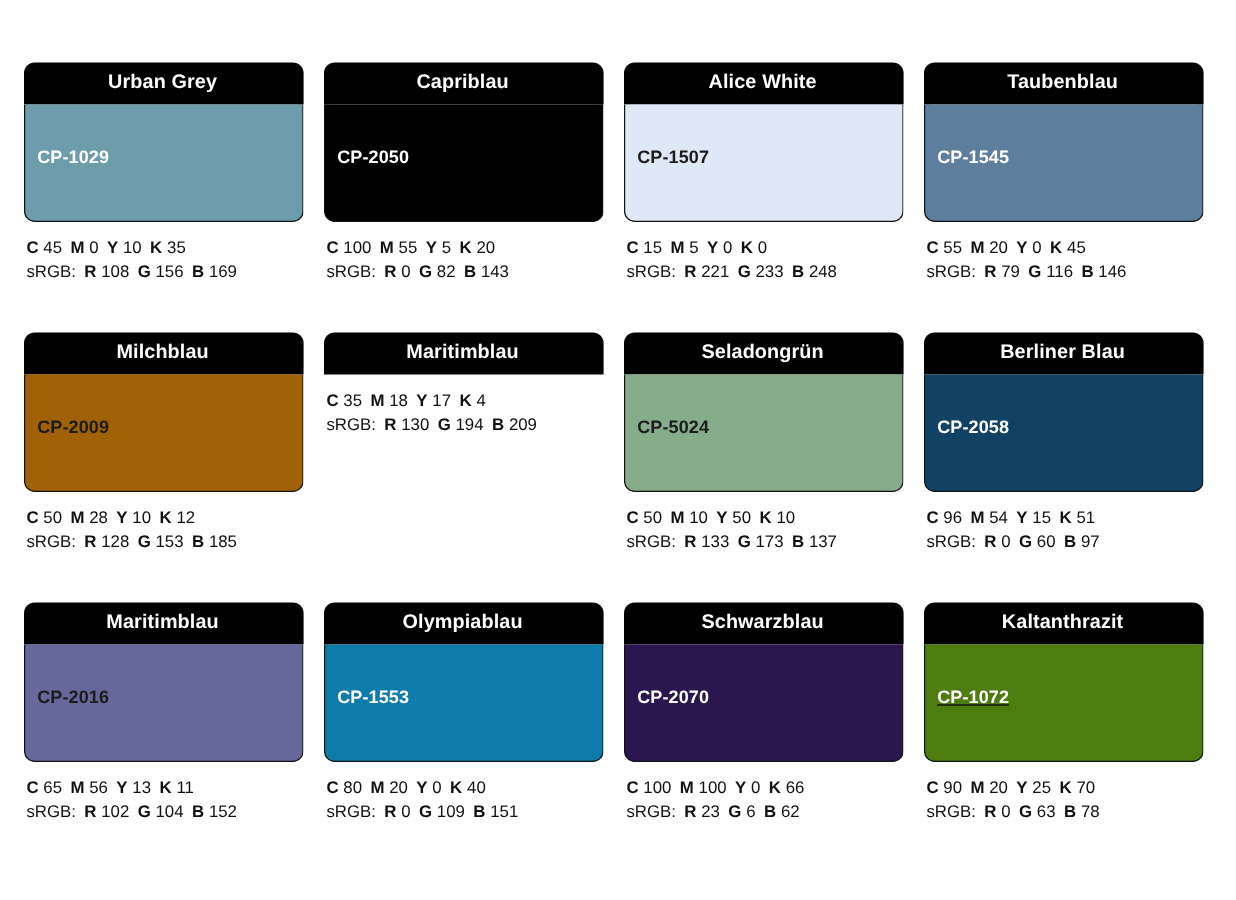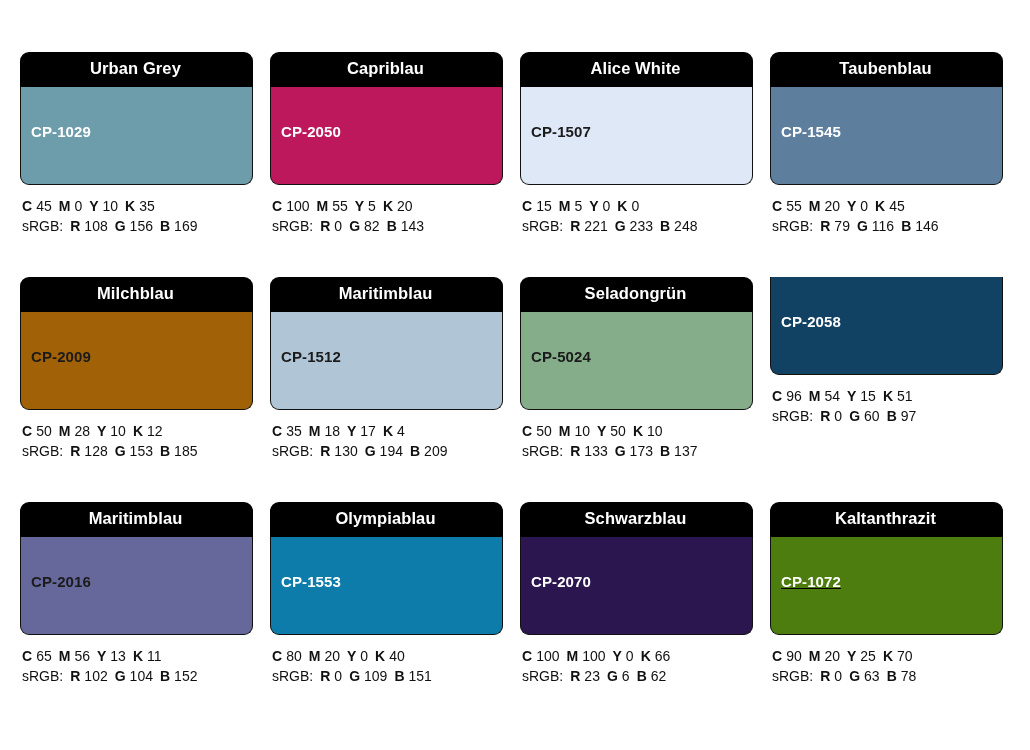--- a/index.html
+++ b/index.html
@@ -111,21 +111,21 @@
         </div>
         <div class="card-values">
           <div class="value-line"><span class="k">C</span><span class="pair-gap"></span><span class="v">45</span><span class="val-gap"></span><span class="k">M</span><span class="pair-gap"></span><span class="v">0</span><span class="val-gap"></span><span class="k">Y</span><span class="pair-gap"></span><span class="v">10</span><span class="val-gap"></span><span class="k">K</span><span class="pair-gap"></span><span class="v">35</span></div>
           <div class="value-line"><span class="label-srgb">sRGB:</span><span class="val-gap"></span><span class="k">R</span><span class="pair-gap"></span><span class="v">108</span><span class="val-gap"></span><span class="k">G</span><span class="pair-gap"></span><span class="v">156</span><span class="val-gap"></span><span class="k">B</span><span class="pair-gap"></span><span class="v">169</span></div>
         </div>
       </div>
       <div class="swatch-card">
         <div class="card-header">
           <span class="card-title">Capriblau</span>
         </div>
-        <div class="card-color" style="background: #be185d;">
+        <div class="card-color" style="background: #000000;">
           <span class="card-code code-light">CP-2050</span>
         </div>
         <div class="card-values">
           <div class="value-line"><span class="k">C</span><span class="pair-gap"></span><span class="v">100</span><span class="val-gap"></span><span class="k">M</span><span class="pair-gap"></span><span class="v">55</span><span class="val-gap"></span><span class="k">Y</span><span class="pair-gap"></span><span class="v">5</span><span class="val-gap"></span><span class="k">K</span><span class="pair-gap"></span><span class="v">20</span></div>
           <div class="value-line"><span class="label-srgb">sRGB:</span><span class="val-gap"></span><span class="k">R</span><span class="pair-gap"></span><span class="v">0</span><span class="val-gap"></span><span class="k">G</span><span class="pair-gap"></span><span class="v">82</span><span class="val-gap"></span><span class="k">B</span><span class="pair-gap"></span><span class="v">143</span></div>
         </div>
       </div>
       <div class="swatch-card">
         <div class="card-header">
           <span class="card-title">Alice White</span>
@@ -159,41 +159,41 @@
         </div>
         <div class="card-values">
           <div class="value-line"><span class="k">C</span><span class="pair-gap"></span><span class="v">50</span><span class="val-gap"></span><span class="k">M</span><span class="pair-gap"></span><span class="v">28</span><span class="val-gap"></span><span class="k">Y</span><span class="pair-gap"></span><span class="v">10</span><span class="val-gap"></span><span class="k">K</span><span class="pair-gap"></span><span class="v">12</span></div>
           <div class="value-line"><span class="label-srgb">sRGB:</span><span class="val-gap"></span><span class="k">R</span><span class="pair-gap"></span><span class="v">128</span><span class="val-gap"></span><span class="k">G</span><span class="pair-gap"></span><span class="v">153</span><span class="val-gap"></span><span class="k">B</span><span class="pair-gap"></span><span class="v">185</span></div>
         </div>
       </div>
       <div class="swatch-card">
         <div class="card-header">
           <span class="card-title">Maritimblau</span>
         </div>
-        <div class="card-color" style="background: rgb(176, 198, 214);">
-          <span class="card-code code-dark">CP-1512</span>
-        </div>
         <div class="card-values">
           <div class="value-line"><span class="k">C</span><span class="pair-gap"></span><span class="v">35</span><span class="val-gap"></span><span class="k">M</span><span class="pair-gap"></span><span class="v">18</span><span class="val-gap"></span><span class="k">Y</span><span class="pair-gap"></span><span class="v">17</span><span class="val-gap"></span><span class="k">K</span><span class="pair-gap"></span><span class="v">4</span></div>
           <div class="value-line"><span class="label-srgb">sRGB:</span><span class="val-gap"></span><span class="k">R</span><span class="pair-gap"></span><span class="v">130</span><span class="val-gap"></span><span class="k">G</span><span class="pair-gap"></span><span class="v">194</span><span class="val-gap"></span><span class="k">B</span><span class="pair-gap"></span><span class="v">209</span></div>
         </div>
       </div>
       <div class="swatch-card">
         <div class="card-header">
           <span class="card-title">Seladongrün</span>
         </div>
         <div class="card-color" style="background: rgb(134, 173, 137);">
           <span class="card-code code-dark">CP-5024</span>
         </div>
         <div class="card-values">
           <div class="value-line"><span class="k">C</span><span class="pair-gap"></span><span class="v">50</span><span class="val-gap"></span><span class="k">M</span><span class="pair-gap"></span><span class="v">10</span><span class="val-gap"></span><span class="k">Y</span><span class="pair-gap"></span><span class="v">50</span><span class="val-gap"></span><span class="k">K</span><span class="pair-gap"></span><span class="v">10</span></div>
           <div class="value-line"><span class="label-srgb">sRGB:</span><span class="val-gap"></span><span class="k">R</span><span class="pair-gap"></span><span class="v">133</span><span class="val-gap"></span><span class="k">G</span><span class="pair-gap"></span><span class="v">173</span><span class="val-gap"></span><span class="k">B</span><span class="pair-gap"></span><span class="v">137</span></div>
         </div>
       </div>
       <div class="swatch-card">
+        <div class="card-header">
+          <span class="card-title">Berliner Blau</span>
+        </div>
         <div class="card-color" style="background: rgb(18, 66, 99);">
           <span class="card-code code-light">CP-2058</span>
         </div>
         <div class="card-values">
           <div class="value-line"><span class="k">C</span><span class="pair-gap"></span><span class="v">96</span><span class="val-gap"></span><span class="k">M</span><span class="pair-gap"></span><span class="v">54</span><span class="val-gap"></span><span class="k">Y</span><span class="pair-gap"></span><span class="v">15</span><span class="val-gap"></span><span class="k">K</span><span class="pair-gap"></span><span class="v">51</span></div>
           <div class="value-line"><span class="label-srgb">sRGB:</span><span class="val-gap"></span><span class="k">R</span><span class="pair-gap"></span><span class="v">0</span><span class="val-gap"></span><span class="k">G</span><span class="pair-gap"></span><span class="v">60</span><span class="val-gap"></span><span class="k">B</span><span class="pair-gap"></span><span class="v">97</span></div>
         </div>
       </div>
       <div class="swatch-card">
         <div class="card-header">

